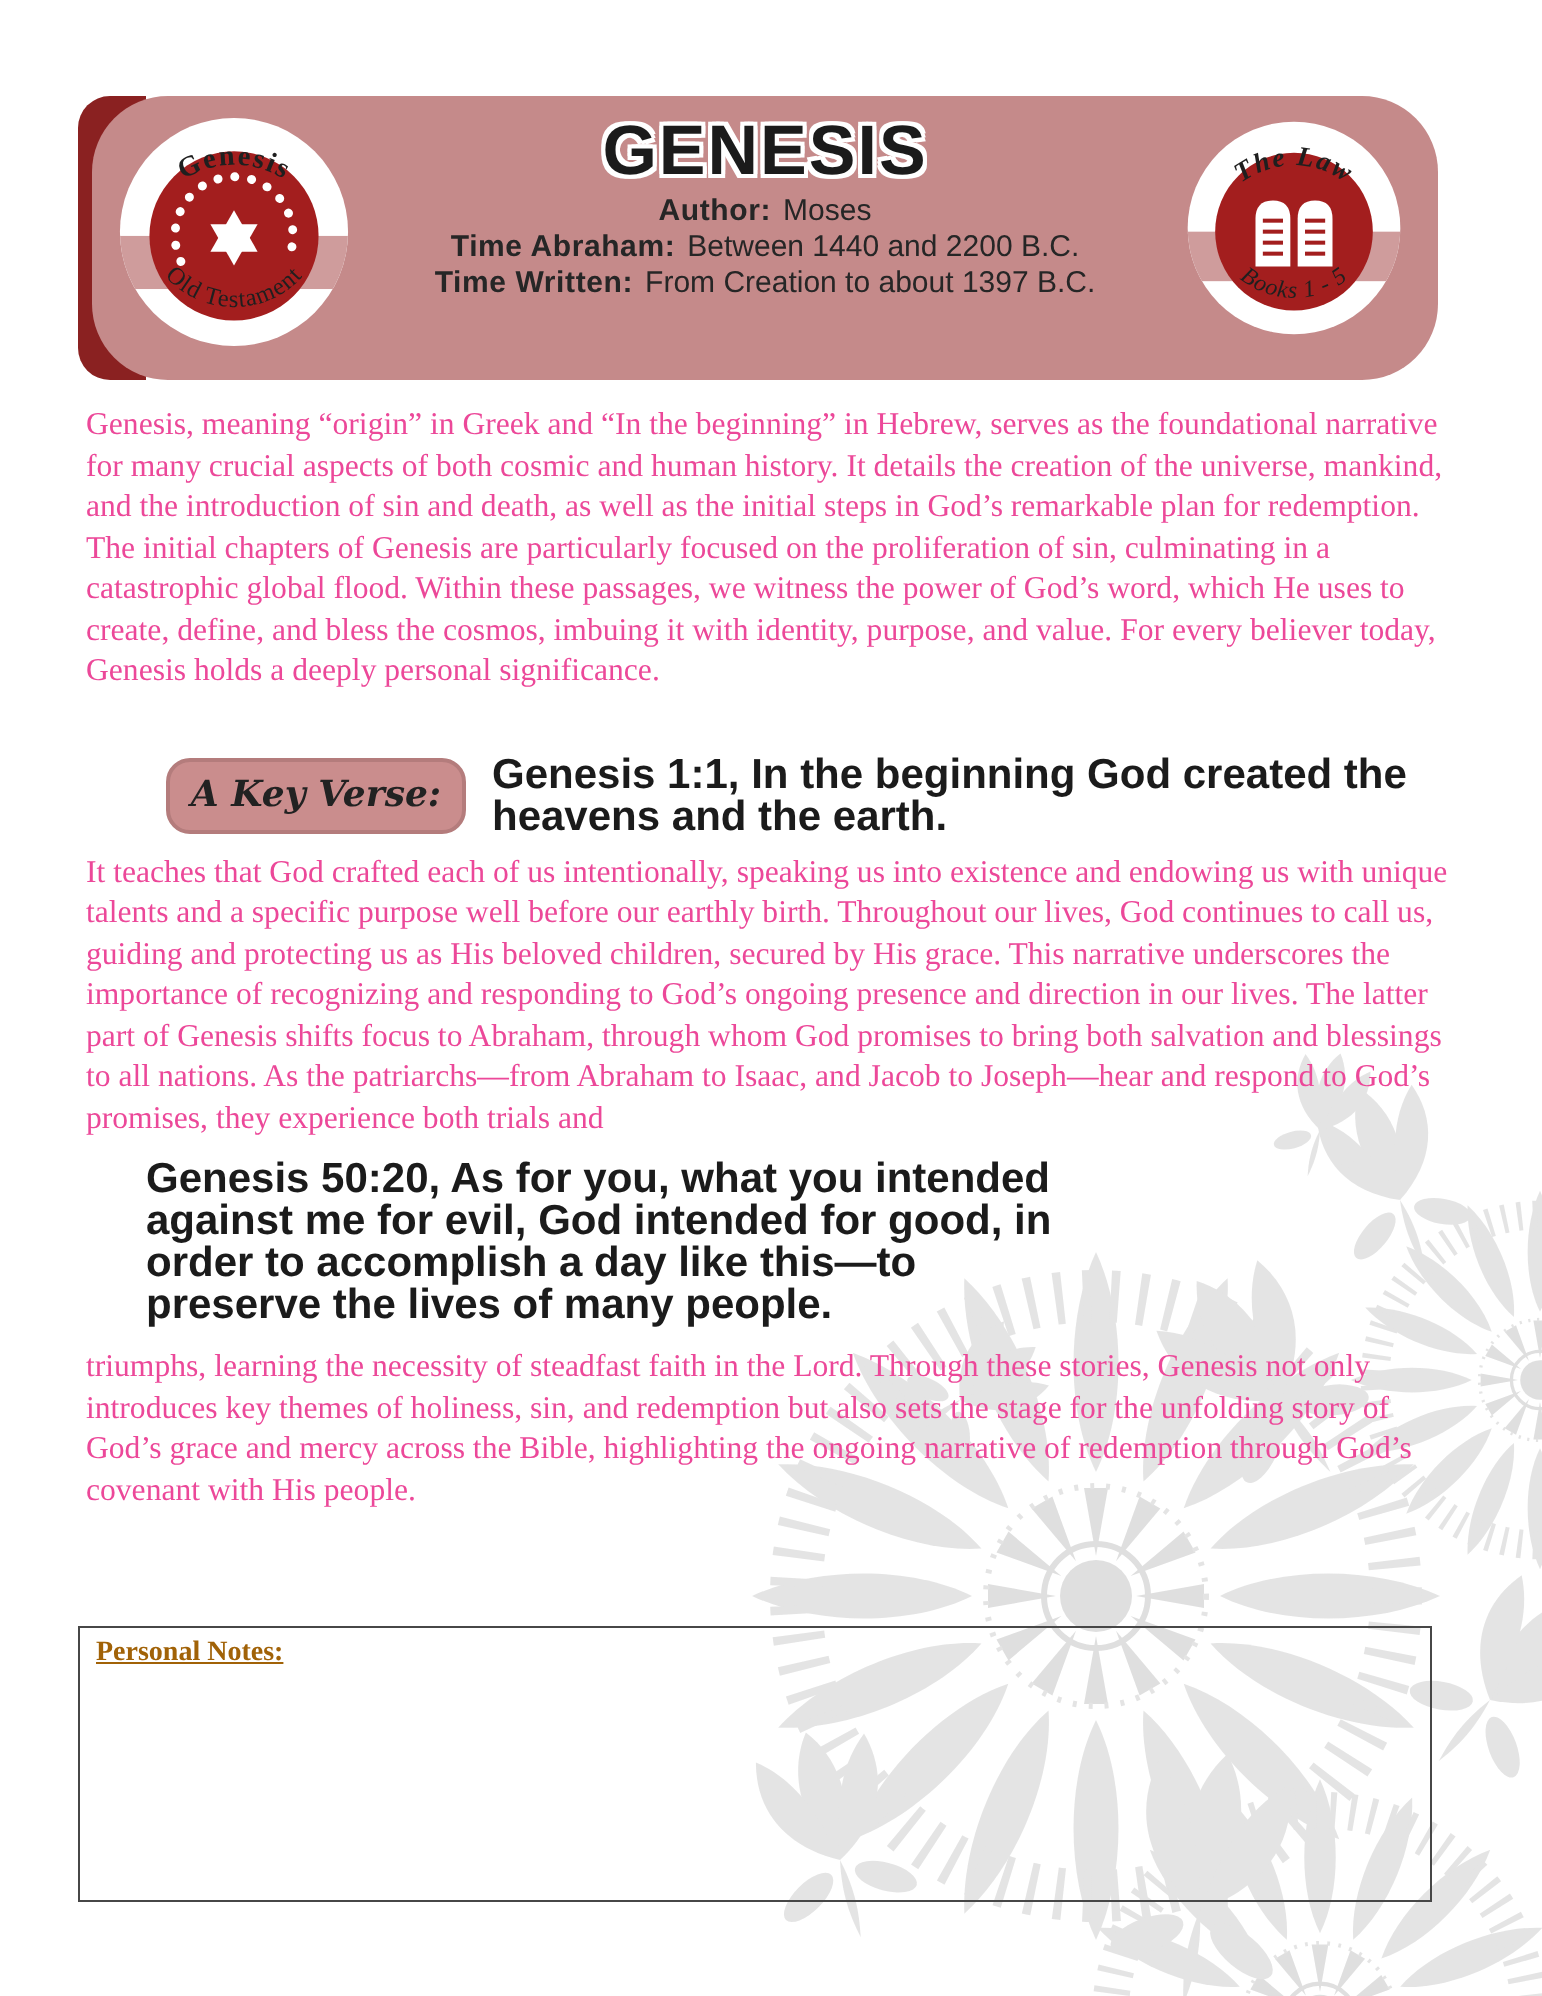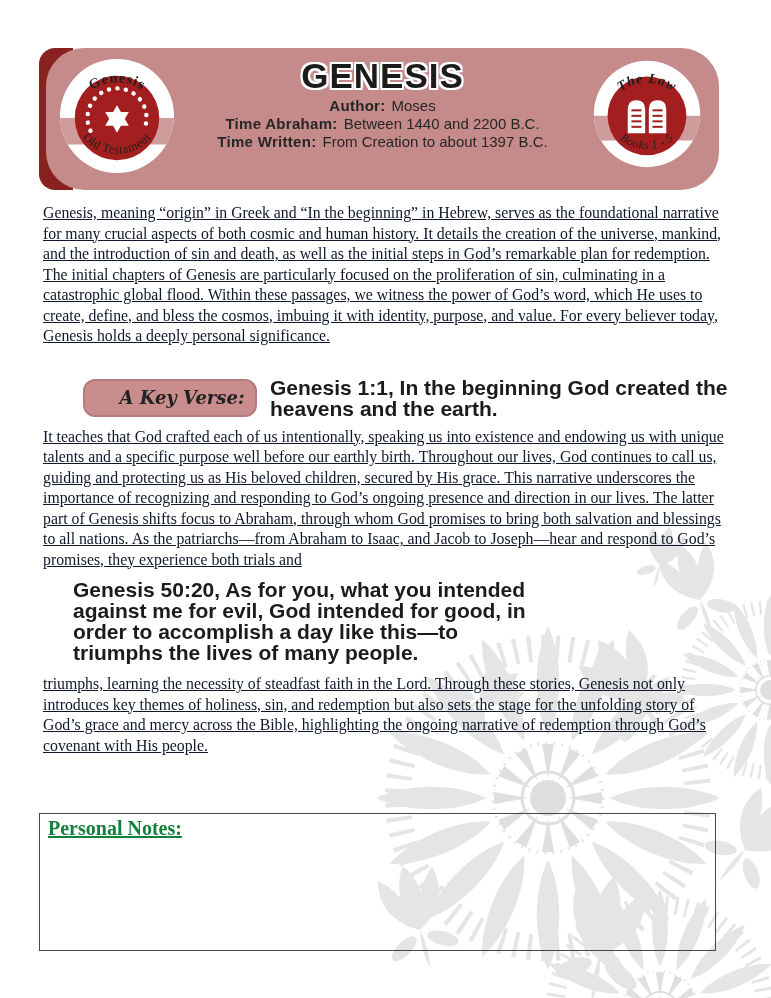--- a/index.html
+++ b/index.html
@@ -44,52 +44,52 @@
     font-size:35px; font-weight:bold; letter-spacing:1px; color:#1b1b1b; margin-top:2px;
     text-shadow:-2px -2px 0 #fff, 2px -2px 0 #fff, -2px 2px 0 #fff, 2px 2px 0 #fff,
                  0 -2px 0 #fff, 0 2px 0 #fff, -2px 0 0 #fff, 2px 0 0 #fff;
   }
   .field { font-size:15px; color:#262626; margin-top:1px; }
   .field-label { font-weight:bold; margin-right:6px; letter-spacing:0.3px; }
 
   
   .content { position:absolute; left:43px; top:203px; width:688px; z-index:2; }
   p.body {
-    margin:0; font-size:15.8px; line-height:20.5px; color:#0f172a; text-align:left;text-decoration:underline;
+    margin:0; font-size:15.8px; line-height:20.5px; color:#ec4899; text-align:left;
   }
   .p2 { margin-top:8px !important; }
   .p3 { margin-top:11px !important; }
 
   .verse-row { display:flex; align-items:center; }
   .row-key { margin-top:30px; margin-left:40px; }
   .row-pop { margin-top:9px;  margin-left:17px; }
   .pill {
     background:var(--pill_bg,#ca8d8d); border:2px solid var(--pill_border,#b47c7c);
     border-radius:12px; flex:none; display:flex; align-items:center; justify-content:center;
     font-family:"DejaVu Serif", serif; font-style:italic; font-weight:bold;
     font-size:18px; color:#222222;
   }
-  .pill-key { width:146px; height:34px;padding-left:24px; }
+  .pill-key { width:146px; height:34px; }
   .pill-pop { width:182px; height:34px; }
   .verse-text {
     font-family:"Liberation Sans", sans-serif; font-weight:bold;
     font-size:21px; line-height:21px; color:#1b1b1b; margin-left:13px;
   }
   .row-key .verse-text { max-width:480px; }
   .row-pop .verse-text { max-width:455px; }
 
   
   .notes-box {
     position:absolute; left:39px; top:813px; width:677px; height:138px;
     border:1.5px solid #474747; z-index:2; box-sizing:border-box; padding:3px 8px;
     background:transparent;
   }
   .notes-label {
-    font-family:"Liberation Serif", serif; font-weight:bold; font-size:20px;
-    text-decoration:underline; color:#15803d;
+    font-family:"Liberation Serif", serif; font-weight:bold; font-size:14px;
+    text-decoration:underline; color:#a16207;
   }
 </style>
 </head>
 <body>
 
 <div class="page">
 
   <svg class="bg-pattern" width="771" height="998" viewBox="0 0 771 998" aria-hidden="true">
     <defs>
       <path id="mpetal" d="M0,-62 C15,-92 15,-140 0,-172 C-15,-140 -15,-92 0,-62 Z"></path>
@@ -233,21 +233,21 @@
     <p class="body">Genesis, meaning “origin” in Greek and “In the beginning” in Hebrew, serves as the foundational narrative for many crucial aspects of both cosmic and human history. It details the creation of the universe, mankind, and the introduction of sin and death, as well as the initial steps in God’s remarkable plan for redemption. The initial chapters of Genesis are particularly focused on the proliferation of sin, culminating in a catastrophic global flood. Within these passages, we witness the power of God’s word, which He uses to create, define, and bless the cosmos, imbuing it with identity, purpose, and value. For every believer today, Genesis holds a deeply personal significance.</p>
 
     <div class="verse-row row-key">
       <div class="pill pill-key">A Key Verse:</div>
       <div class="verse-text">Genesis 1:1, In the beginning God created the heavens and the earth.</div>
     </div>
 
     <p class="body p2">It teaches that God crafted each of us intentionally, speaking us into existence and endowing us with unique talents and a specific purpose well before our earthly birth. Throughout our lives, God continues to call us, guiding and protecting us as His beloved children, secured by His grace. This narrative underscores the importance of recognizing and responding to God’s ongoing presence and direction in our lives. The latter part of Genesis shifts focus to Abraham, through whom God promises to bring both salvation and blessings to all nations. As the patriarchs—from Abraham to Isaac, and Jacob to Joseph—hear and respond to God’s promises, they experience both trials and</p>
 
     <div class="verse-row row-pop">
-      <div class="verse-text">Genesis 50:20, As for you, what you intended against me for evil, God intended for good, in order to accomplish a day like this—to triumphs the lives of many people.</div>
+      <div class="verse-text">Genesis 50:20, As for you, what you intended against me for evil, God intended for good, in order to accomplish a day like this—to preserve the lives of many people.</div>
     </div>
 
     <p class="body p3">triumphs, learning the necessity of steadfast faith in the Lord. Through these stories, Genesis not only introduces key themes of holiness, sin, and redemption but also sets the stage for the unfolding story of God’s grace and mercy across the Bible, highlighting the ongoing narrative of redemption through God’s covenant with His people.</p>
   </div>
 
   <div class="notes-box">
     <span class="notes-label">Personal Notes:</span>
   </div>
 
 </div>

